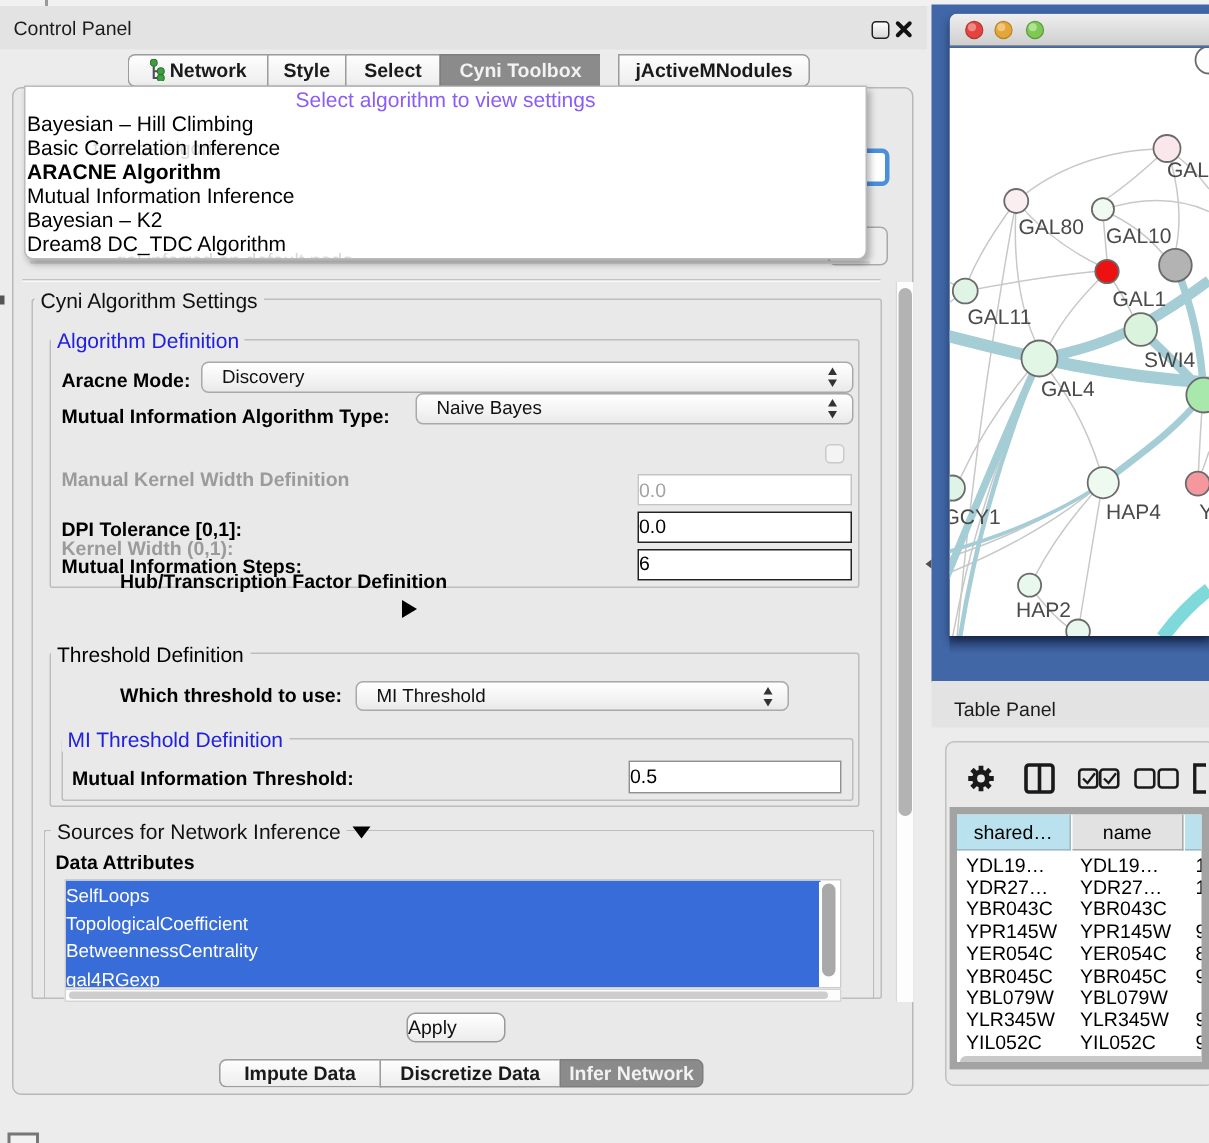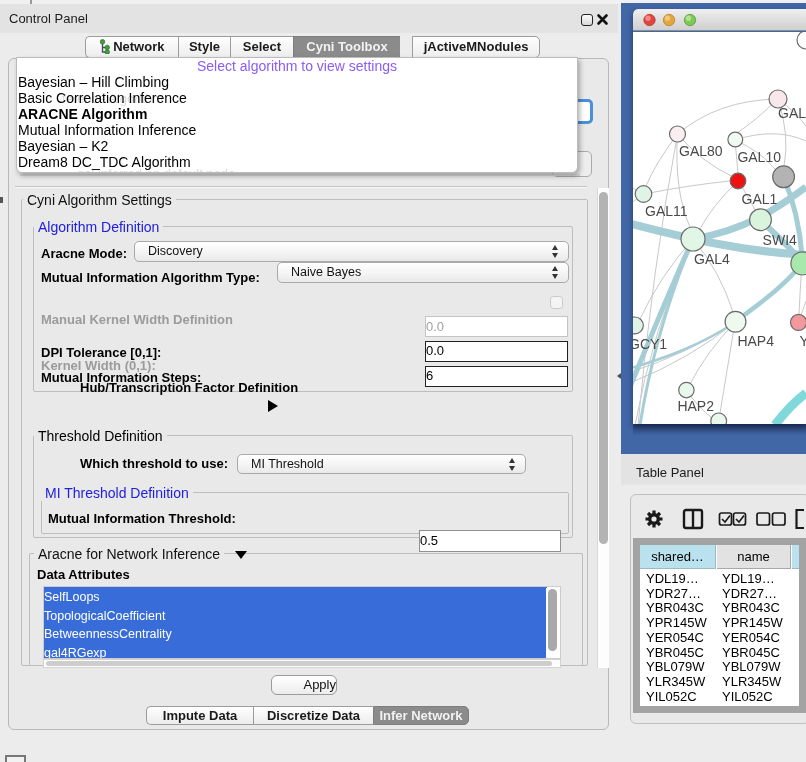--- a/index.html
+++ b/index.html
@@ -103,41 +103,41 @@
 
 <div class="lbl" style="left:80px;top:456px;">Which threshold to use:</div>
 <div class="combo" style="left:237px;top:454px;width:289px;height:20px;">
       <span class="tx">MI Threshold</span>
       <span class="arrows"></span>
     </div>
 
 <div class="group" style="left:41px;top:492px;width:528px;height:42px;"></div>
 <div class="gtitle" style="left:41px;top:485px;color:#2020e0;">MI Threshold Definition</div>
 <div class="lbl" style="left:48px;top:511px;">Mutual Information Threshold:</div>
-<div class="field" style="left:419px;top:507px;width:142px;height:22px;border:1px solid #919191;color:#000;line-height:20px;padding-right:5px;margin-top:23px;">0.5</div>
+<div class="field" style="left:419px;top:507px;width:142px;height:22px;border:1px solid #919191;color:#000;line-height:20px;padding-right:5px;">0.5</div>
 
 <div class="group" style="left:29px;top:553px;width:554px;height:113px;border-bottom:none;"></div>
-<div class="gtitle" style="left:34px;top:546px;color:#111;">Aracne for Network Inference</div>
+<div class="gtitle" style="left:34px;top:546px;color:#111;">Sources for Network Inference</div>
 <div class="abs" style="left:235px;top:551px;width:0;height:0;border-left:6.5px solid transparent;border-right:6.5px solid transparent;border-top:8px solid #000;"></div>
 <div class="lbl" style="left:37px;top:567px;">Data Attributes</div>
 
 <div class="abs" style="left:43px;top:586px;width:518px;height:73px;background:#fff;border:1px solid #ccc;overflow:hidden;">
   <div style="position:absolute;left:0;top:0;width:503px;height:73px;background:#386cd9;color:#fff;font-size:12.5px;line-height:18.5px;padding-left:0;padding-top:1px;">SelfLoops<br>TopologicalCoefficient<br>BetweennessCentrality<br>gal4RGexp</div>
   <div style="position:absolute;right:1px;top:1px;width:13px;height:71px;background:#fff;"></div>
   <div style="position:absolute;right:3px;top:2px;width:9px;height:62px;background:#a9a9a9;border-radius:5px;"></div>
 </div>
 
 <div class="abs" style="left:43px;top:659px;width:518px;height:9px;background:#fdfdfd;border:1px solid #d4d4d4;">
   <div style="position:absolute;left:2px;top:1px;width:506px;height:5px;background:#cdcdcd;border-radius:3px;"></div>
 </div>
 
 <div class="abs" style="left:597px;top:188px;width:12px;height:480px;background:#fdfdfd;border-left:1px solid #d8d8d8;"></div>
 <div class="abs" style="left:599px;top:192px;width:9px;height:352px;background:#b3b3b3;border-radius:5px;"></div>
 
-<div class="abs" style="left:271px;top:675px;width:66px;height:20px;border:1px solid #9a9a9a;border-radius:6px;background:linear-gradient(#ffffff,#ececec);font-size:13px;text-align:right;line-height:18px;color:#111;">Apply</div>
+<div class="abs" style="left:271px;top:675px;width:66px;height:20px;border:1px solid #9a9a9a;border-radius:6px;background:linear-gradient(#ffffff,#ececec);font-size:13px;text-align:left;line-height:18px;color:#111;">Apply</div>
 
 <div class="seg first" style="left:146px;top:706px;width:107px;height:19px;line-height:17px;">Impute Data</div>
 <div class="seg" style="left:253px;top:706px;width:120px;height:19px;line-height:17px;">Discretize Data</div>
 <div class="seg last sel" style="left:373px;top:706px;width:96px;height:19px;line-height:17px;">Infer Network</div>
 
 <div class="abs" style="left:5px;top:755px;width:21px;height:10px;border:2px solid #777;background:#f2f2f2;"></div>
 
 <div class="abs" style="left:617px;top:373px;width:0;height:0;border-top:3px solid transparent;border-bottom:3px solid transparent;border-right:4.5px solid #4e4e4e;"></div>
 
 <div class="abs" style="left:16px;top:57px;width:562px;height:116px;background:#fff;border:1px solid #bbb;border-radius:0 0 6px 6px;box-shadow:2px 3px 5px rgba(0,0,0,0.3);z-index:30;font-size:14px;color:#000;overflow:hidden;">
@@ -262,21 +262,21 @@
     <rect x="75.5" y="5" width="12" height="12" rx="2"></rect>
     <rect x="89.5" y="5" width="12" height="12" rx="2"></rect>
     <path d="M78 11 l3 3 5-6.5" stroke-width="1.6"></path>
     <path d="M92 11 l3 3 5-6.5" stroke-width="1.6"></path>
     <rect x="113" y="5" width="12.5" height="12" rx="2"></rect>
     <rect x="128.5" y="5" width="12.5" height="12" rx="2"></rect>
   </g>
   <path d="M152.5 2 h7.5 l5 5 v13 h-12.5 z" fill="none" stroke="#1a1a1a" stroke-width="2.2"></path>
 </svg>
 
-<div class="abs" style="left:633px;top:538px;width:173px;height:175px;background:#fff;border:7px solid #a3a3a3;overflow:hidden;font-size:13px;">
+<div class="abs" style="left:633px;top:538px;width:173px;height:175px;background:#fff;border:5px solid #a3a3a3;overflow:hidden;font-size:13px;">
   <div style="position:absolute;left:0;top:0;height:24px;width:76px;background:#b9e1ee;border-right:1px solid #9fb8c2;border-bottom:1px solid #9fb8c2;text-align:center;line-height:24px;">shared…</div>
   <div style="position:absolute;left:77px;top:0;height:24px;width:74px;background:#e2e2e2;border-right:1px solid #a9a9a9;border-bottom:1px solid #a9a9a9;text-align:center;line-height:24px;">name</div>
   <div style="position:absolute;left:152px;top:0;height:24px;width:30px;background:#b9e1ee;border-bottom:1px solid #9fb8c2;"></div>
   <div style="position:absolute;left:6px;top:27px;line-height:14.7px;">YDL19…<br>YDR27…<br>YBR043C<br>YPR145W<br>YER054C<br>YBR045C<br>YBL079W<br>YLR345W<br>YIL052C</div>
   <div style="position:absolute;left:82px;top:27px;line-height:14.7px;">YDL19…<br>YDR27…<br>YBR043C<br>YPR145W<br>YER054C<br>YBR045C<br>YBL079W<br>YLR345W<br>YIL052C</div>
   <div style="position:absolute;left:159px;top:27px;line-height:14.7px;">13.<br>12.<br><br>9.8<br>8.1<br>9.5<br><br>9.7<br>9.2</div>
   <div style="position:absolute;left:2px;top:161px;width:171px;height:8px;background:#c9c9c9;border-radius:4px;"></div>
 </div>
 
 </div>

